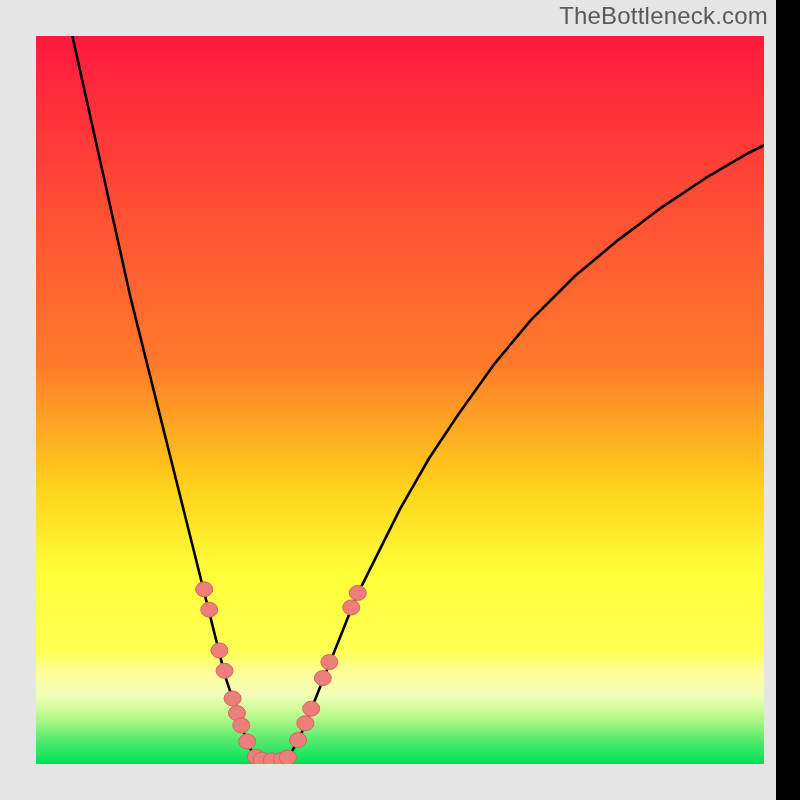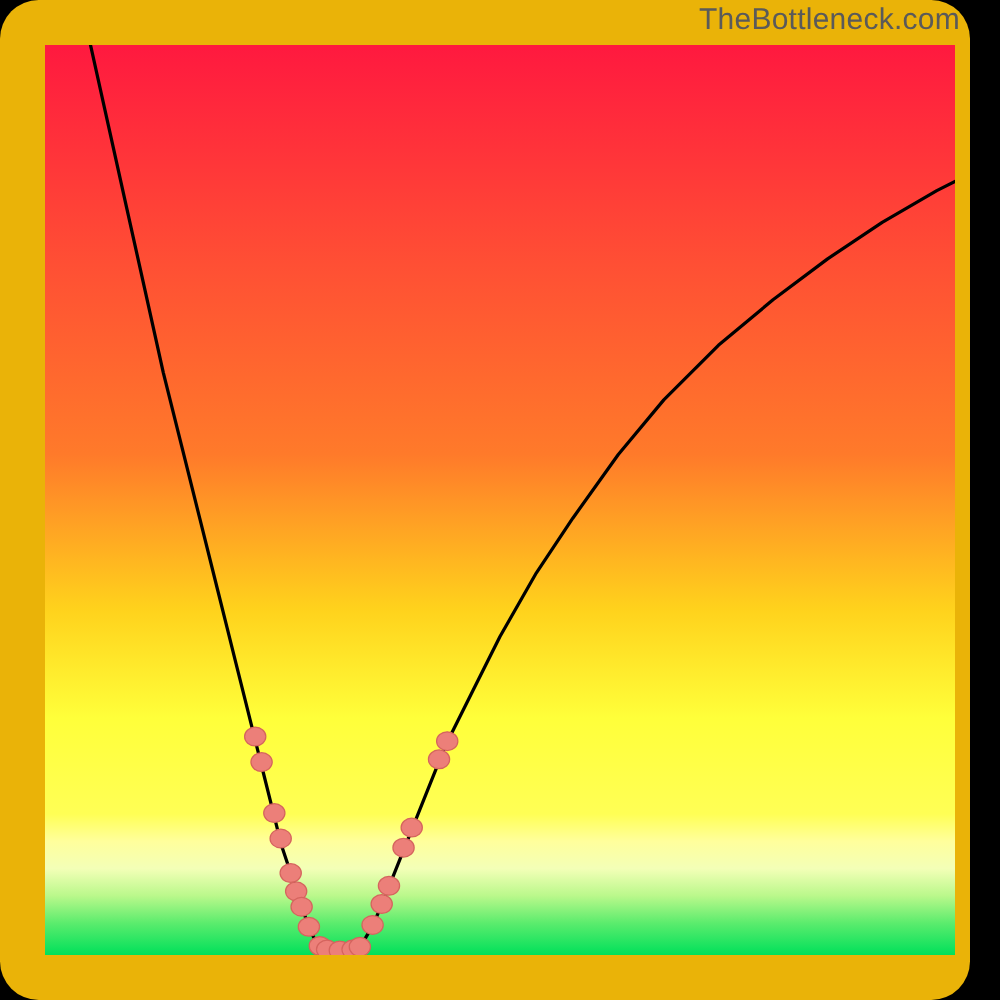--- a/index.html
+++ b/index.html
@@ -10,22 +10,21 @@
     overflow: hidden;
     background: #000;
     font-family: Arial, Helvetica, sans-serif;
   }
   .frame {
     position: absolute;
     top: 0;
     left: 0;
     width: 776px;
     height: 800px;
-    background: #eab308;
-    border-radius: 31px;
+    background: #e5e5e5;
   }
   .plot-area {
     position: absolute;
     top: 36px;
     left: 36px;
     width: 728px;
     height: 728px;
   }
   .watermark {
     position: absolute;

